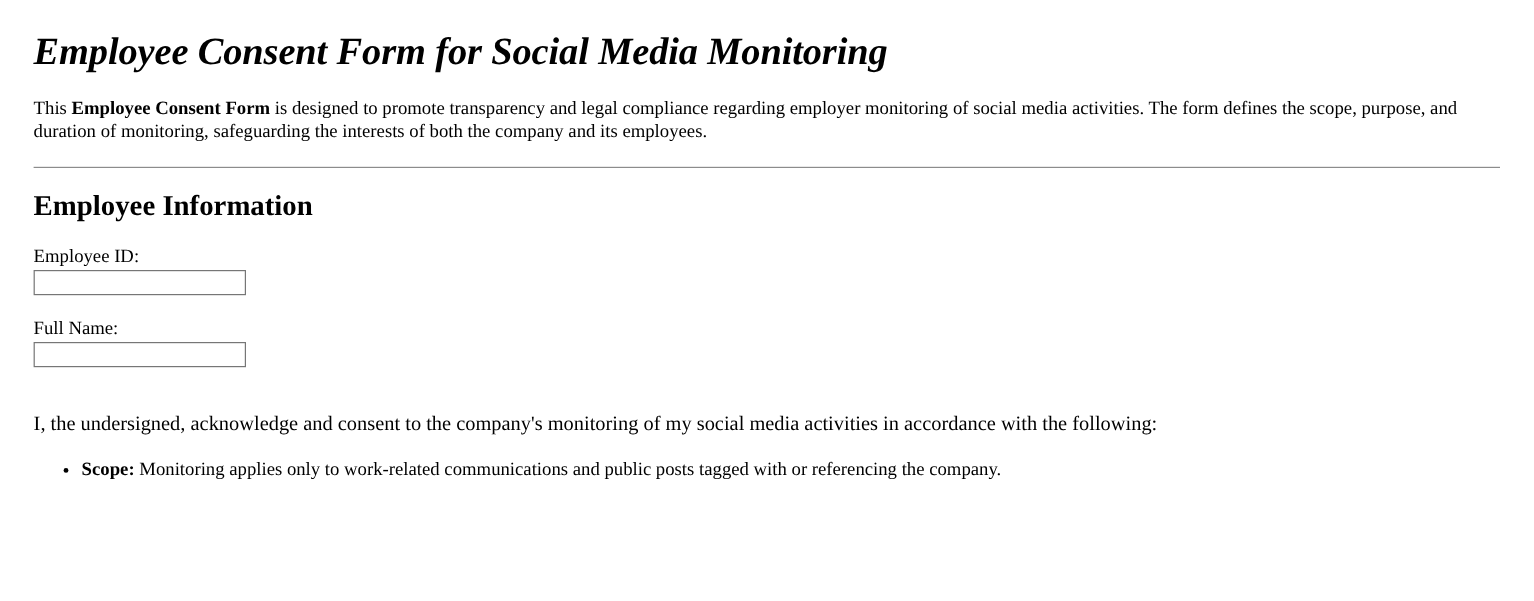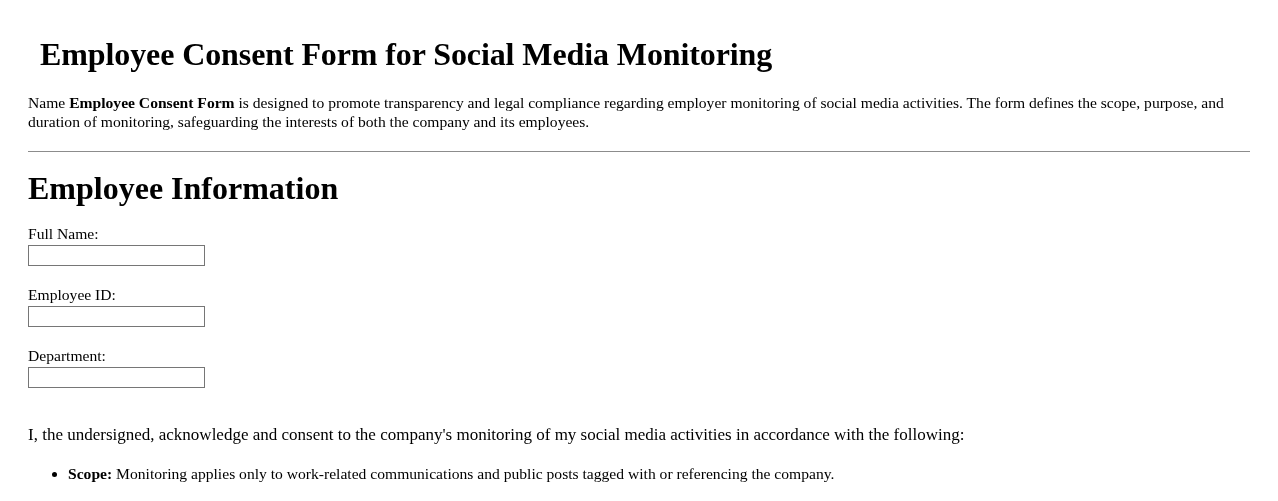--- a/index.html
+++ b/index.html
@@ -18,44 +18,45 @@
   }
   .page {
     padding: 0 28px;
     box-sizing: border-box;
     width: 1278px;
   }
   h1.doc-title {
     font-size: 32px;
     font-weight: bold;
     line-height: 1.0;
-    margin: 12px;
+    margin: 0;
     padding-top: 26px;
     letter-spacing: -0.1px;
+    font-style: italic;
   }
   p.intro {
     font-size: 15.6px;
     line-height: 18.5px;
     margin: 24px 0 0 0;
     max-width: 1222px;
     text-align: left;
   }
   p.intro b {
     font-weight: bold;
     text-align: right;
   }
   hr.divider {
     border: 0;
     border-top: 1px solid #8c8c8c;
     margin: 20px 0 0 0;
     height: 0;
     width: 1222px;
   }
   h2.section-title {
-    font-size: 32px;
+    font-size: 24px;
     font-weight: bold;
     line-height: 1.1;
     margin: 19px 0 0 0;
   }
   .field-group {
     margin-top: 20px;
   }
   .field-group.first {
     margin-top: 19px;
   }
@@ -101,41 +102,37 @@
   }
 </style>
 </head>
 <body>
 
 <div class="page">
 
   <h1 class="doc-title">Employee Consent Form for Social Media Monitoring</h1>
 
   <p class="intro">
-    <span>Name </span><b>Employee Consent Form</b><span> is designed to promote transparency and legal compliance regarding employer monitoring of social media activities. The form defines the scope, purpose, and duration of monitoring, safeguarding the interests of both the company and its employees.</span>
+    <span>This </span><b>Employee Consent Form</b><span> is designed to promote transparency and legal compliance regarding employer monitoring of social media activities. The form defines the scope, purpose, and duration of monitoring, safeguarding the interests of both the company and its employees.</span>
   </p>
 
   <hr class="divider">
 
   <h2 class="section-title">Employee Information</h2>
 
+  <div class="field-group">
+    <label class="field-label" for="input-employee-id">Employee ID:</label>
+    <input id="input-employee-id" type="text" class="text-input" value="" style="">
+  </div>
+
   <div class="field-group first">
     <label class="field-label" for="input-full-name">Full Name:</label>
     <input id="input-full-name" type="text" class="text-input" value="" style="">
   </div>
 
-  <div class="field-group">
-    <label class="field-label" for="input-employee-id">Employee ID:</label>
-    <input id="input-employee-id" type="text" class="text-input" value="" style="">
-  </div>
-
-  <div class="field-group">
-    <label class="field-label" for="input-department">Department:</label>
-    <input id="input-department" type="text" class="text-input" value="" style="">
-  </div>
 
   <div class="consent-section">
 
     <p class="consent-lead">I, the undersigned, acknowledge and consent to the company's monitoring of my social media activities in accordance with the following:</p>
 
     <ul class="consent-list">
       <li>
         <b>Scope:</b><span> Monitoring applies only to work-related communications and public posts tagged with or referencing the company.</span>
       </li>
 

